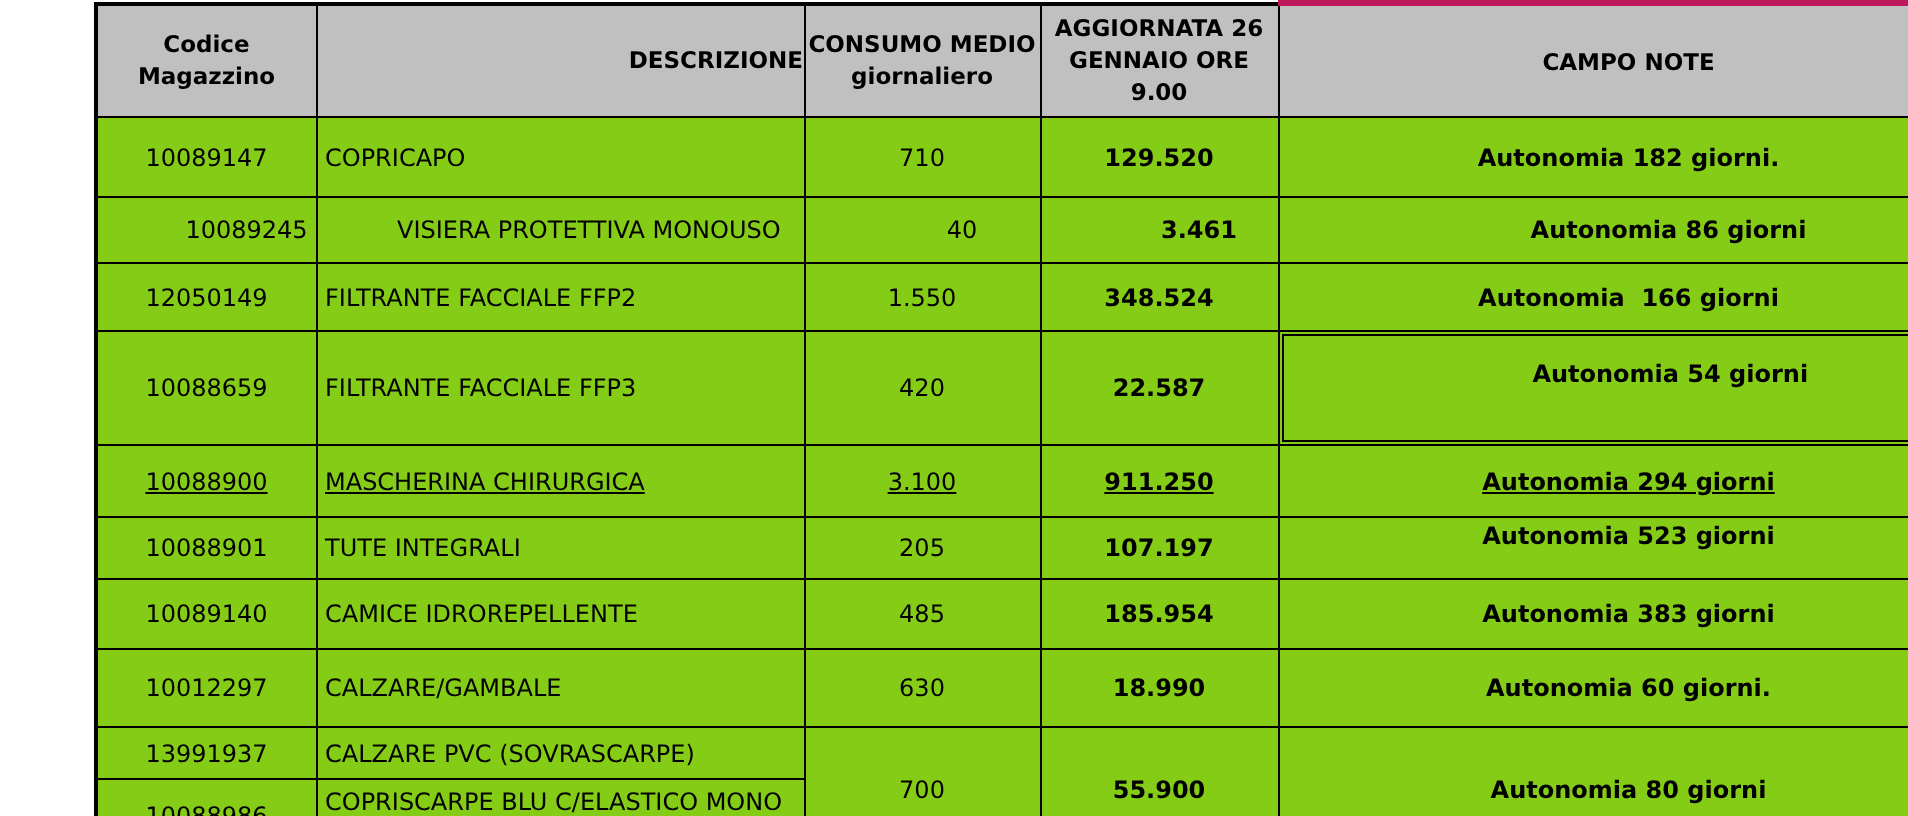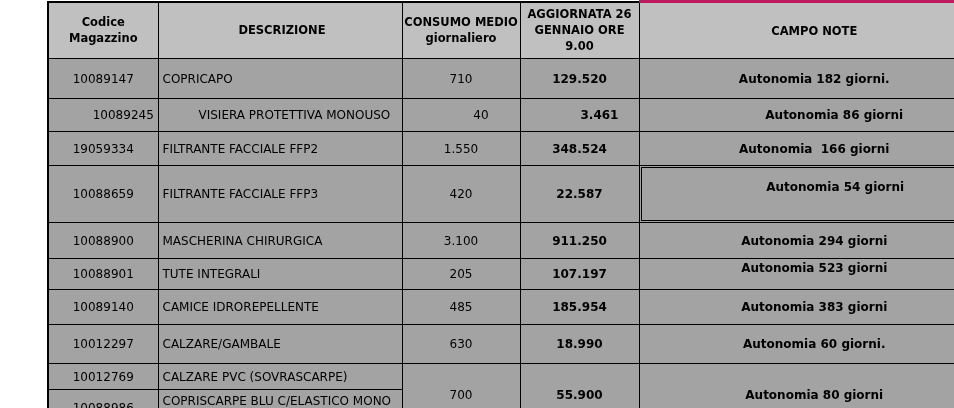--- a/index.html
+++ b/index.html
@@ -38,36 +38,36 @@
     overflow: hidden;
   }
   th {
     background: #c0c0c0;
     font-weight: bold;
     font-size: 11.5px;
     line-height: 16px;
     text-align: center;
     height: 57px;
   }
-  th.h-descr { text-align: center; padding-left: 4px; }
+  th.h-descr { text-align: right; padding-left: 4px; }
   th.h-note  { border-top: 3px solid #be185d; }
 
-  td { font-size: 12px; background: #a3a3a3; }
+  td { font-size: 12px; background: #84cc16; }
   td.codice { text-align: center; }
   td.descr  { text-align: left; padding-left: 4px; line-height: 14px; }
   td.cons   { text-align: center; }
   td.agg    { text-align: center; font-weight: bold; }
   td.note   { text-align: center; font-weight: bold; white-space: pre-wrap; }
   td.vtop   { vertical-align: top; padding-top: 2px; }
 
   tr.r1  td { height: 40px; }
   tr.r2  td { height: 33px; padding-left: 40px; }
   tr.r3  td { height: 34px; }
   tr.r4  td { height: 32px; }
-  tr.r5  td { height: 36px; }
+  tr.r5  td { height: 36px; text-decoration: underline; }
   tr.r6  td { height: 31px; }
   tr.r7  td { height: 35px; }
   tr.r8  td { height: 39px; }
   tr.r9  td { height: 26px; }
   tr.r10 td { height: 37px; }
 
   
   td.selected { position: relative; }
   td.selected::before {
     content: ""; position: absolute; left: -2px; top: -2px; right: -2px; bottom: -2px;
@@ -140,21 +140,21 @@
         <td class="note">Autonomia 182 giorni.</td>
       </tr>
       <tr class="r2">
         <td class="codice">10089245</td>
         <td class="descr">VISIERA PROTETTIVA MONOUSO</td>
         <td class="cons">40</td>
         <td class="agg">3.461</td>
         <td class="note">Autonomia 86 giorni</td>
       </tr>
       <tr class="r3">
-        <td class="codice">19059334</td>
+        <td class="codice">12050149</td>
         <td class="descr">FILTRANTE FACCIALE FFP2</td>
         <td class="cons">1.550</td>
         <td class="agg">348.524</td>
         <td class="note">Autonomia  166 giorni</td>
       </tr>
       <tr class="r4">
         <td class="codice">10088659</td>
         <td class="descr">FILTRANTE FACCIALE FFP3</td>
         <td class="cons">420</td>
         <td class="agg">22.587</td>
@@ -185,21 +185,21 @@
         <td class="note">Autonomia 383 giorni</td>
       </tr>
       <tr class="r8">
         <td class="codice">10012297</td>
         <td class="descr">CALZARE/GAMBALE</td>
         <td class="cons">630</td>
         <td class="agg">18.990</td>
         <td class="note">Autonomia 60 giorni.</td>
       </tr>
       <tr class="r9">
-        <td class="codice">10012769</td>
+        <td class="codice">13991937</td>
         <td class="descr">CALZARE PVC (SOVRASCARPE)</td>
         <td class="cons" rowspan="2">700</td>
         <td class="agg" rowspan="2">55.900</td>
         <td class="note" rowspan="2">Autonomia 80 giorni</td>
       </tr>
       <tr class="r10">
         <td class="codice">10088986</td>
         <td class="descr">COPRISCARPE BLU C/ELASTICO MONO ANTISCIVOLO</td>
       </tr>
     </tbody>

